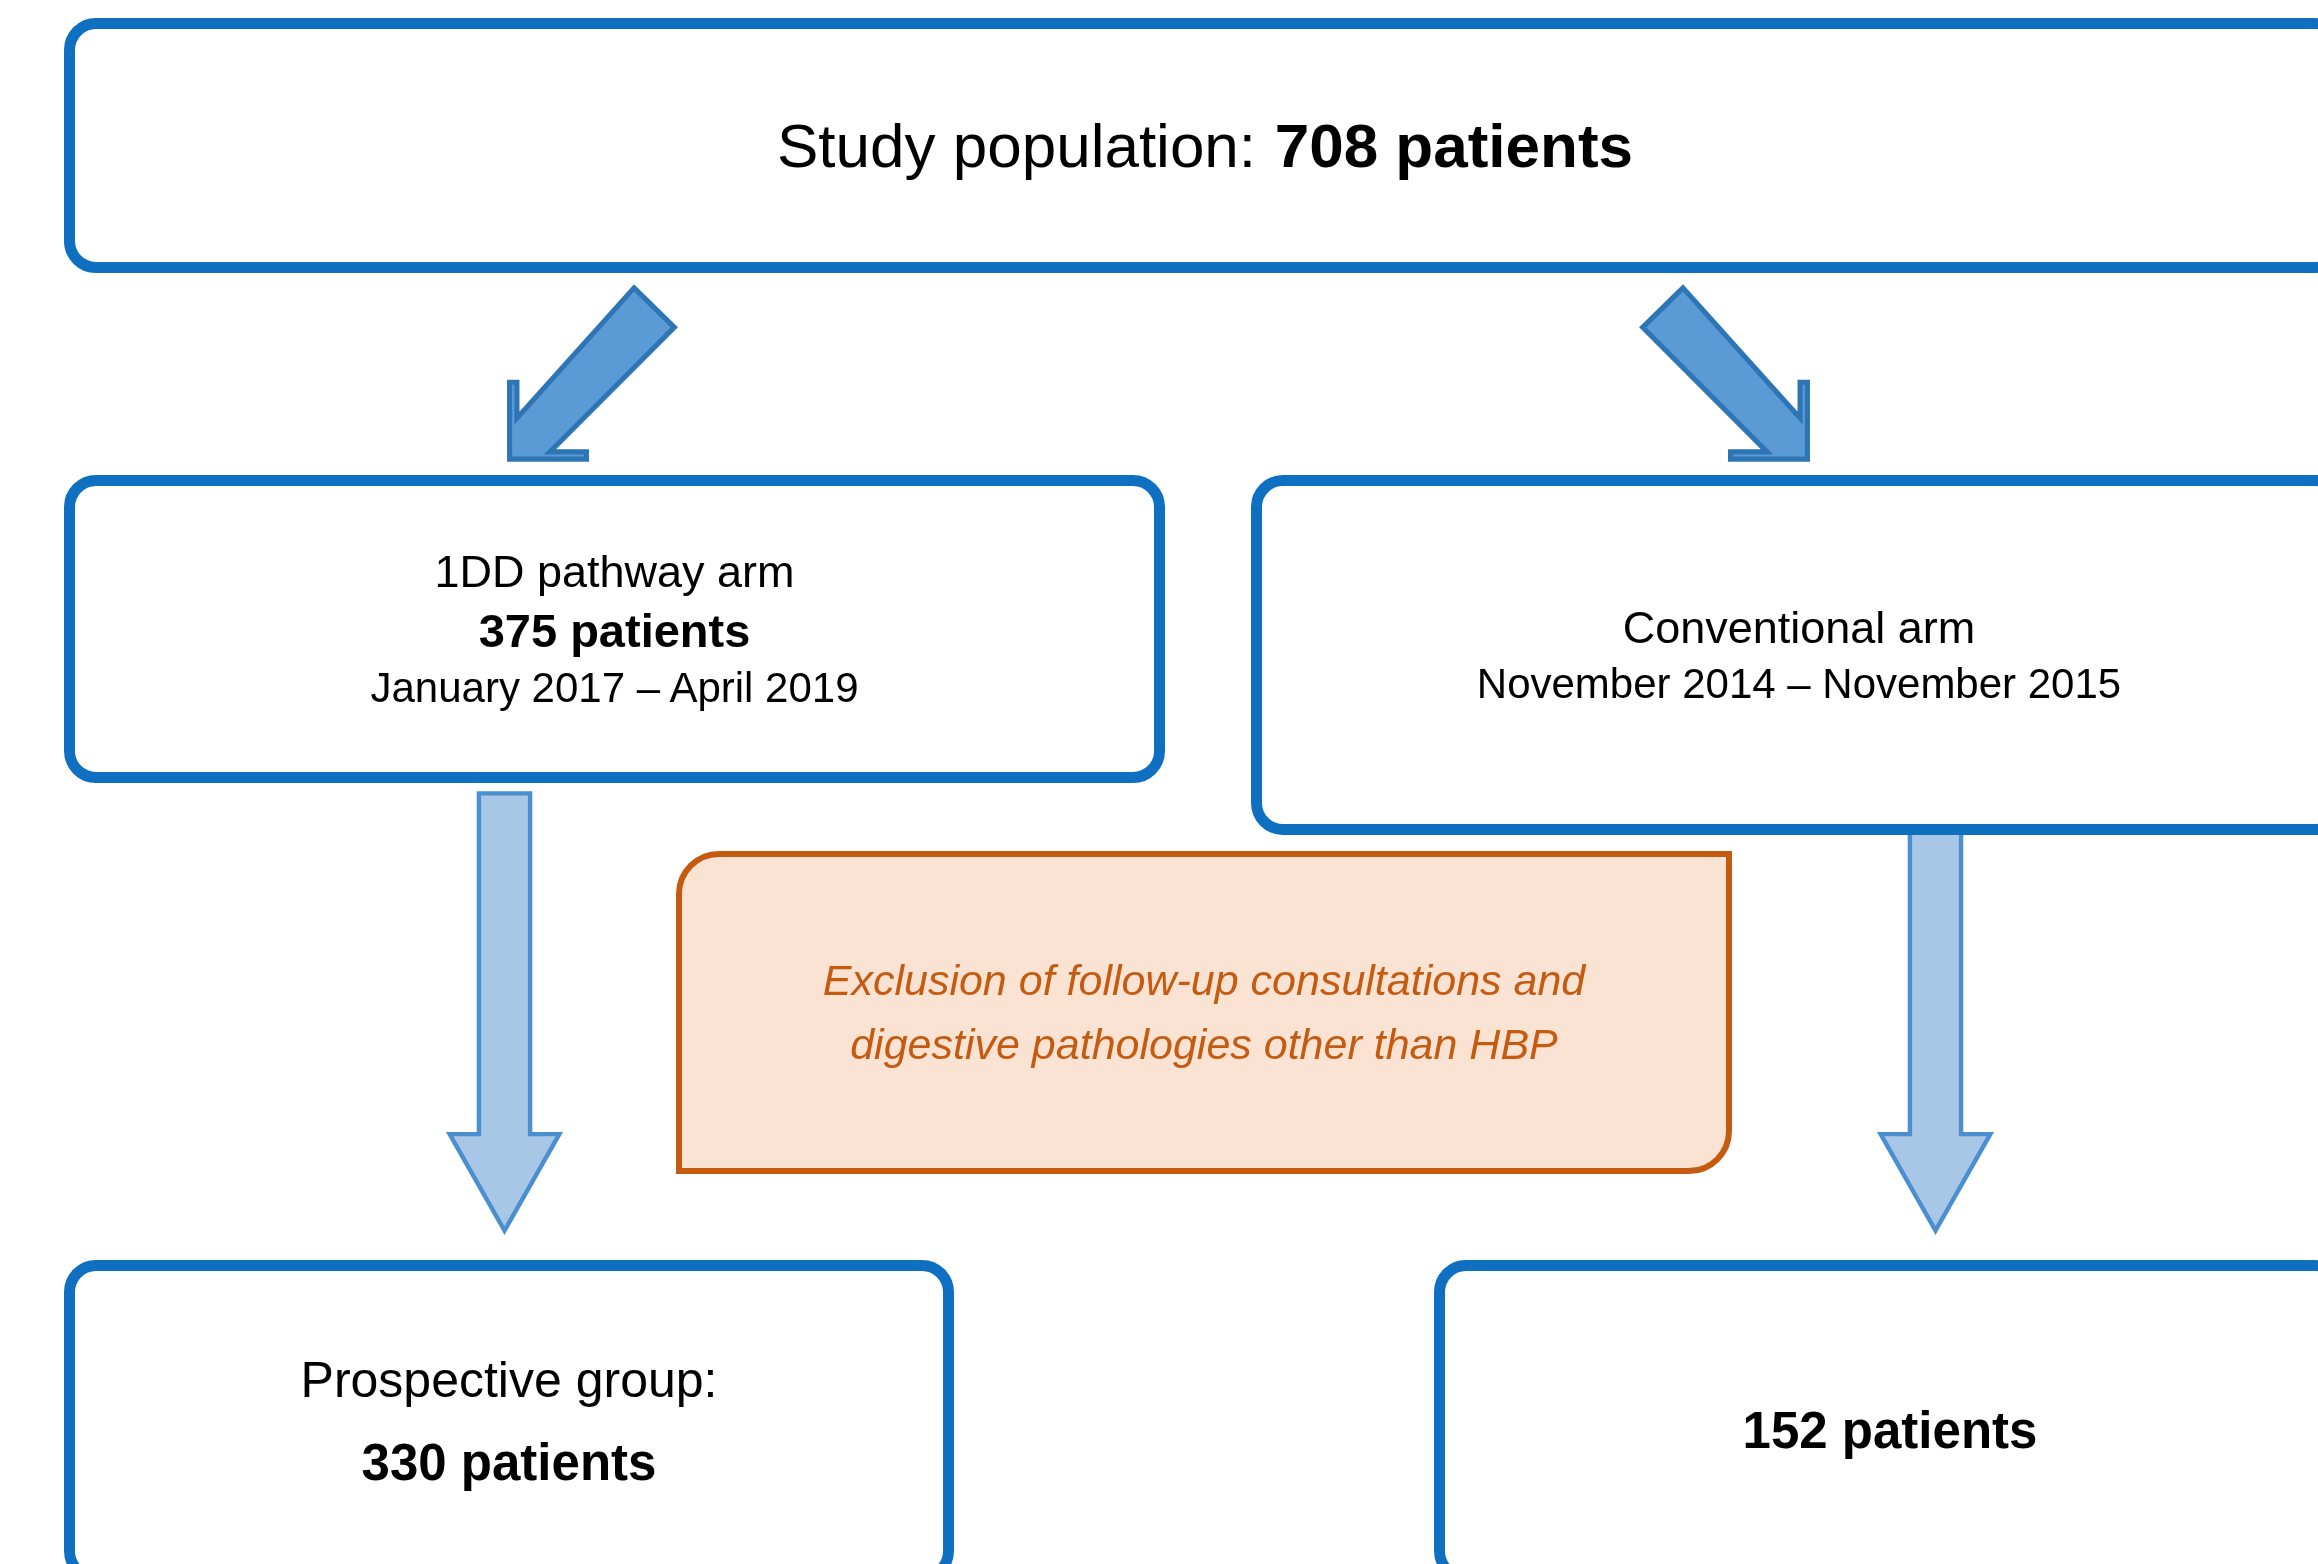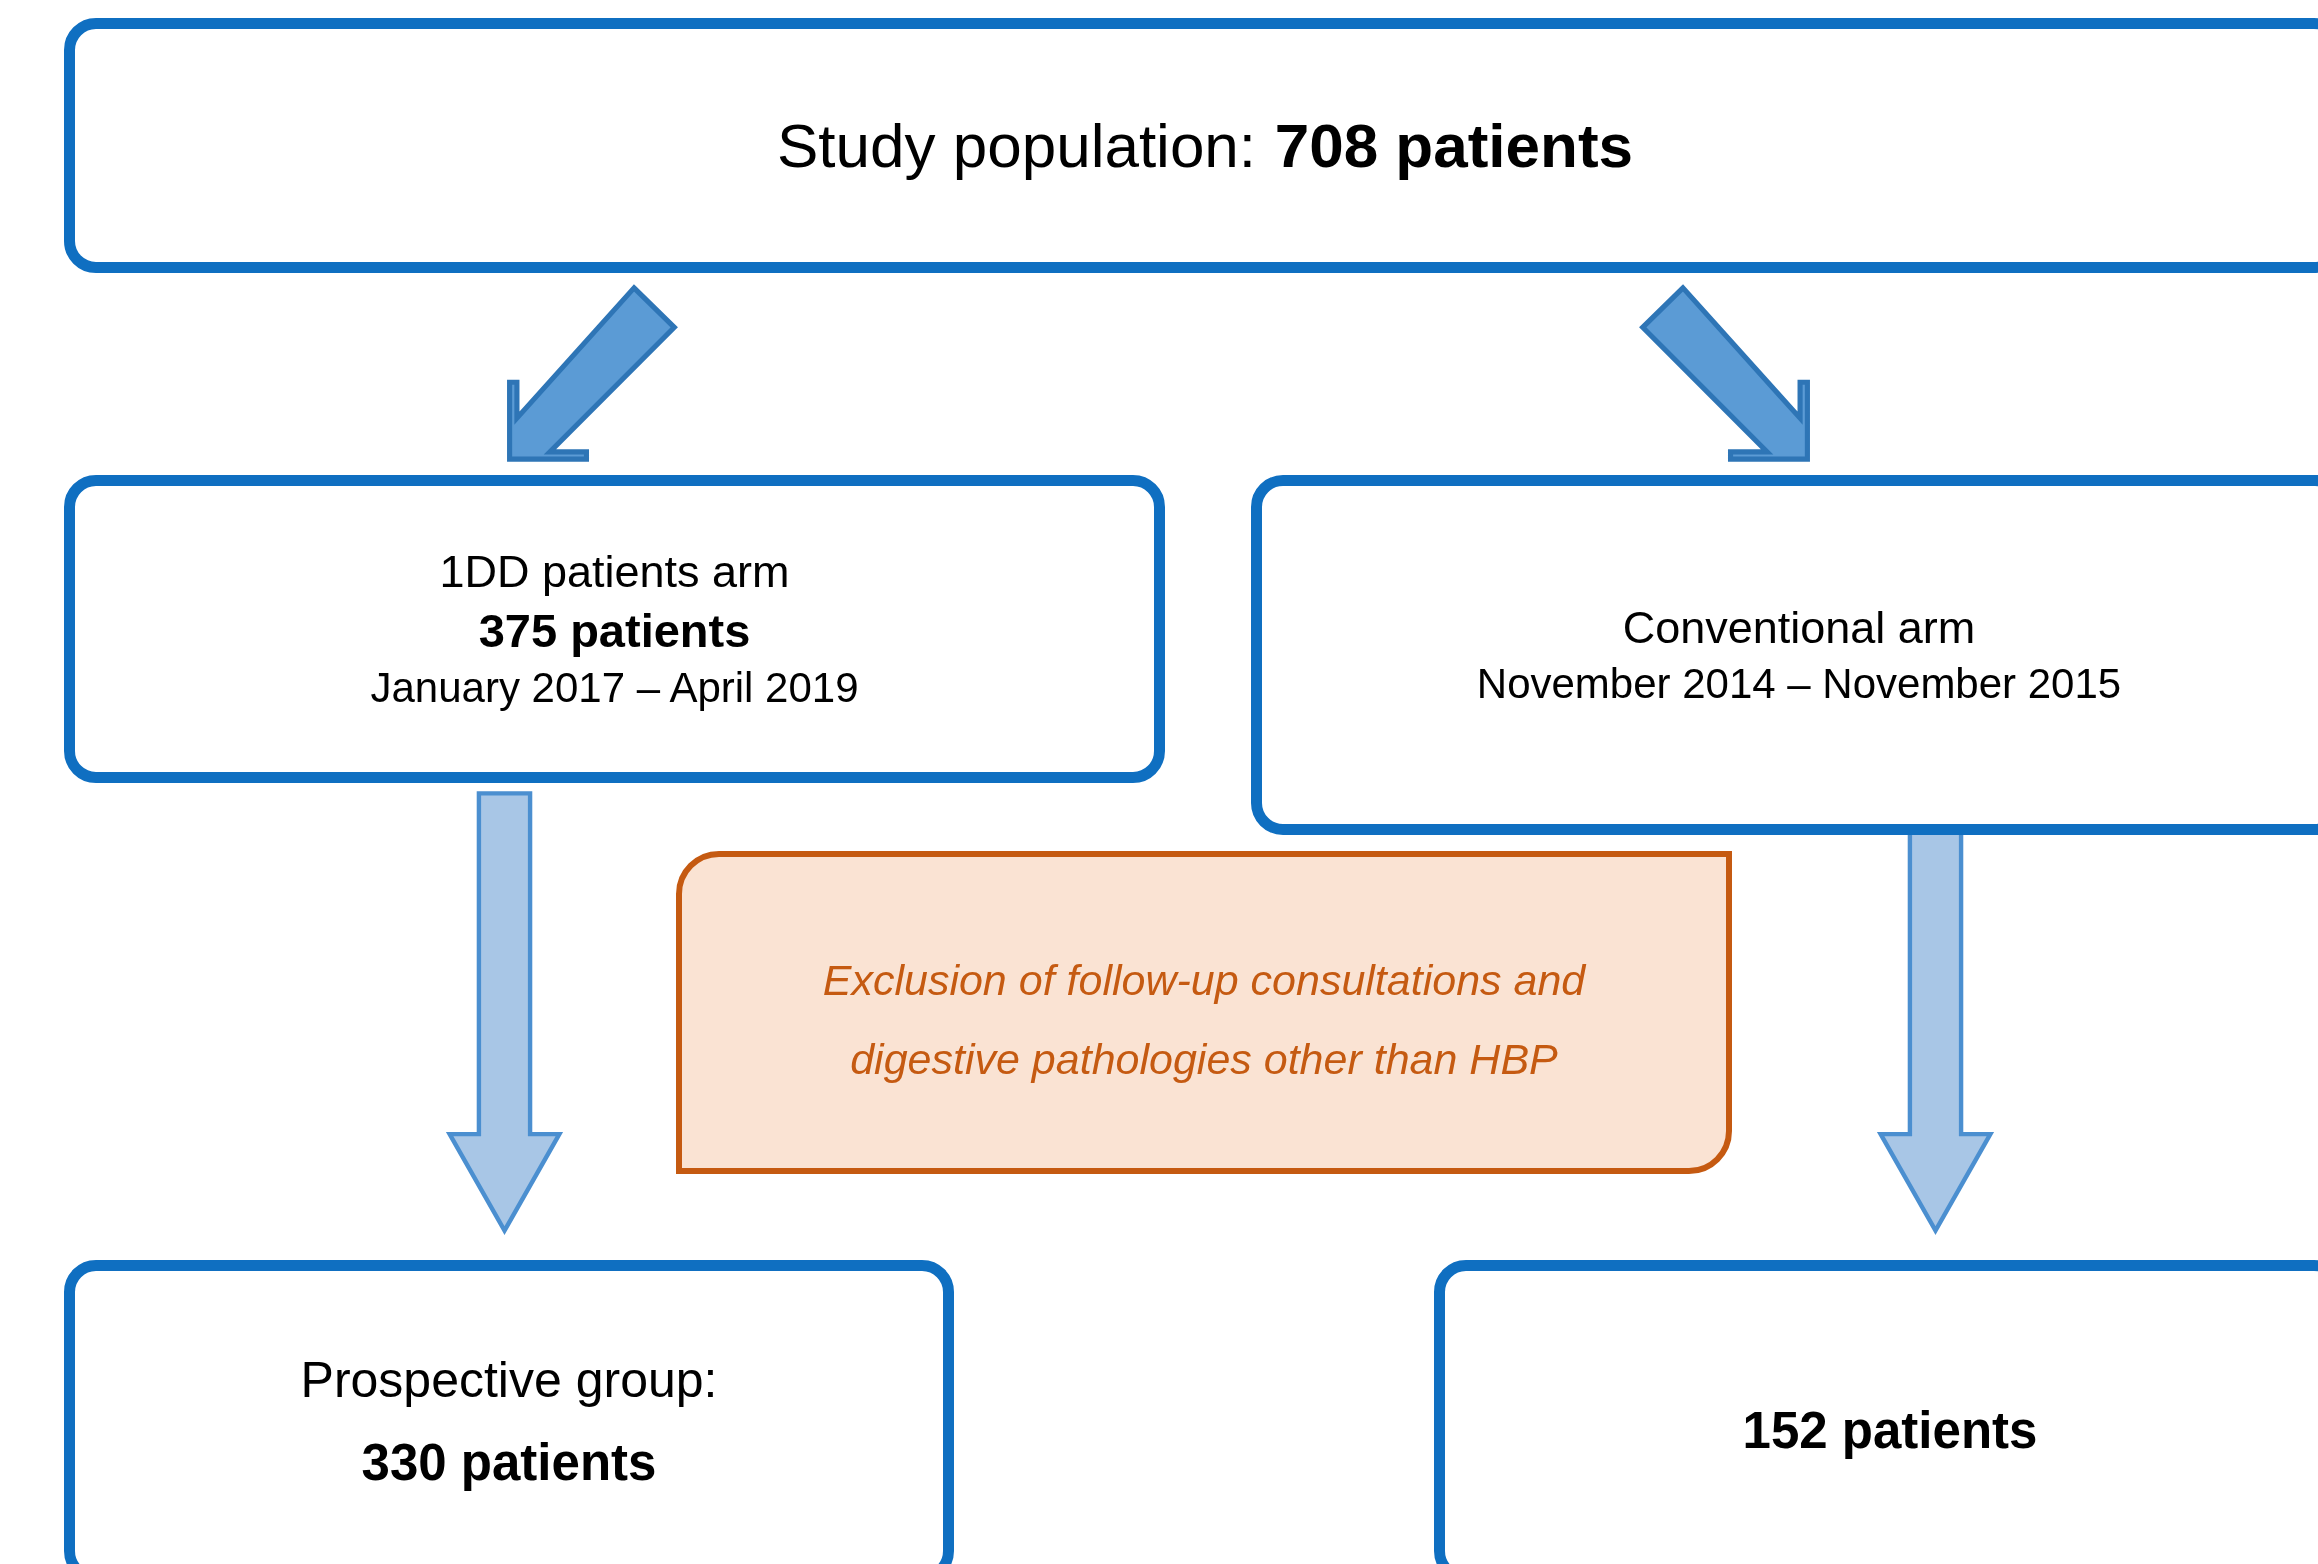--- a/index.html
+++ b/index.html
@@ -123,21 +123,20 @@
     align-items: center;
     justify-content: center;
     text-align: center;
     color: #C55A11;
   }
   .callout .line {
     font-size: 43px;
     font-style: italic;
     font-weight: normal;
     line-height: 1.48;
-    margin-top: 15px;
   }
 
   
   .arrow {
     position: absolute;
   }
   .arrow svg {
     display: block;
     overflow: visible;
   }
@@ -174,21 +173,21 @@
     </svg>
   </div>
 
   <div class="arrow arr-vert-right">
     <svg width="117" height="447" viewBox="0 0 160 610">
       <polygon points="45,4 115,4 115,470 155,470 80,602 5,470 45,470" fill="#A8C6E6" stroke="#4B8FD0" stroke-width="6" stroke-linejoin="miter"></polygon>
     </svg>
   </div>
 
   <div class="box box-mid-left">
-    <span class="line t-normal">1DD patients arm</span>
+    <span class="line t-normal">1DD pathway arm</span>
     <span class="line t-bold">375 patients</span>
     <span class="line t-italic">January 2017 – April 2019</span>
   </div>
 
   <div class="box box-mid-right">
     <span class="line t-normal">Conventional arm</span>
     <span class="line t-italic">November 2014 – November 2015</span>
   </div>
 
   <div class="callout">

